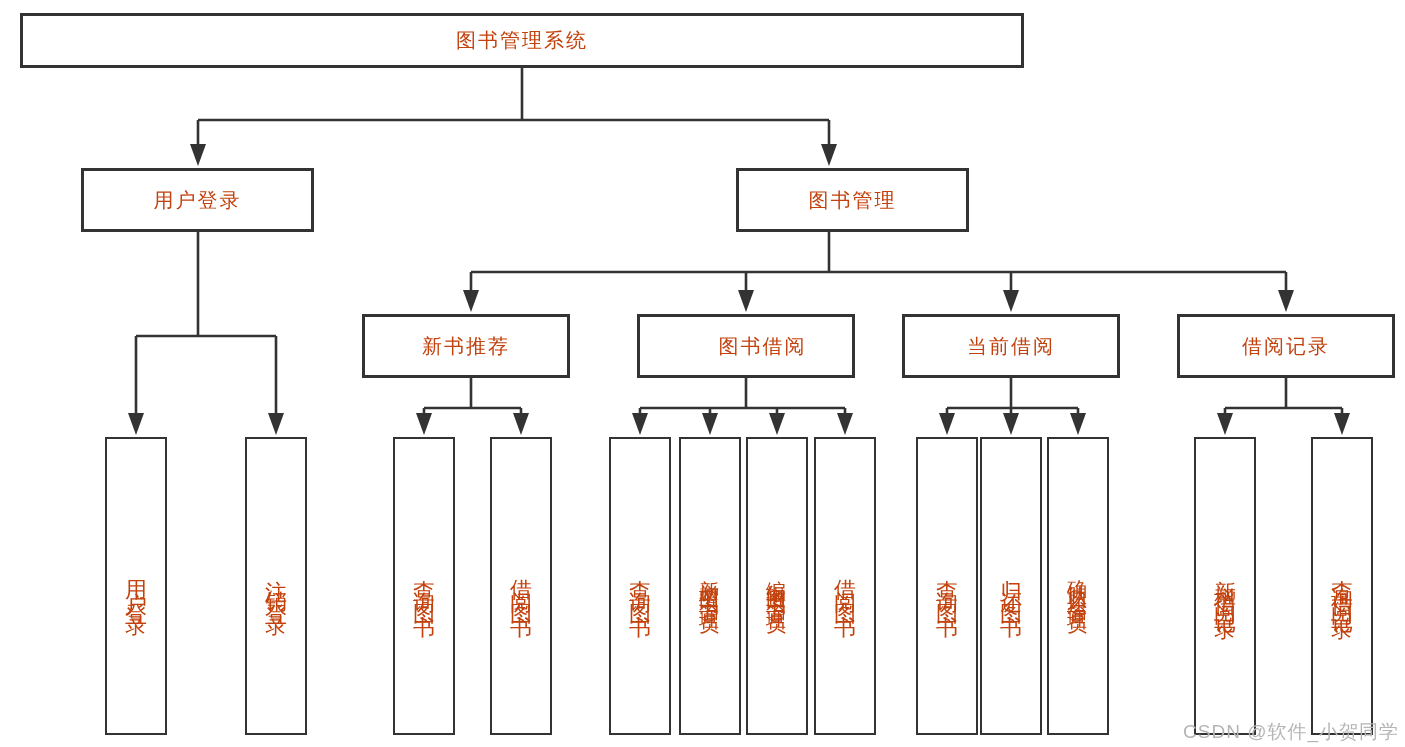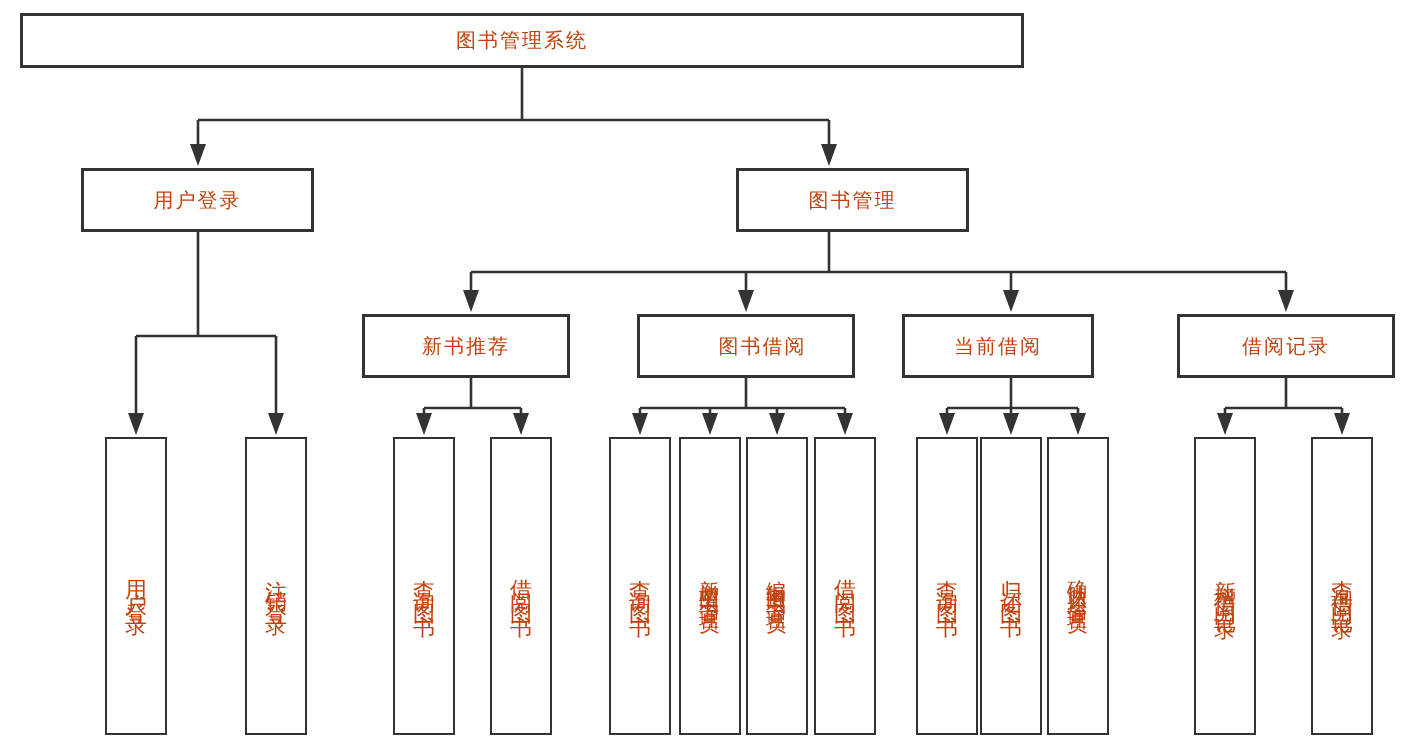--- a/index.html
+++ b/index.html
@@ -20,21 +20,21 @@
     align-items:center;
     justify-content:center;
     color:#c2410c;
   }
   .h-node{font-size:20px;letter-spacing:2px;font-weight:500;}
   .root{left:20px;top:13px;width:1004px;height:55px;}
   .n-user{left:81px;top:168px;width:233px;height:64px;}
   .n-mgmt{left:712px;top:168px;width:233px;height:64px;margin-left:24px;}
   .n-rec{left:362px;top:314px;width:208px;height:64px;}
   .n-bor{left:637px;top:314px;width:218px;height:64px;padding-left:33px;}
-  .n-cur{left:902px;top:314px;width:192px;height:64px;}
+  .n-cur{left:902px;top:314px;width:218px;height:64px;}
   .n-log{left:1177px;top:314px;width:218px;height:64px;}
   .leaf{top:437px;width:62px;height:298px;border-width:2.5px;}
   .leaf span{
     writing-mode:vertical-rl;
     text-orientation:mixed;
     font-size:22px;
     letter-spacing:12px;
     font-weight:500;
     white-space:nowrap;
   }
@@ -163,14 +163,15 @@
     <span>确认归还（管理员）</span>
   </div>
 
   <div class="node leaf mid l12">
     <span>新增借阅记录</span>
   </div>
   <div class="node leaf mid l13">
     <span>查询借阅记录</span>
   </div>
 
+  <div class="watermark">CSDN @软件_小贺同学</div>
 
 </div>
 
 </body></html>

